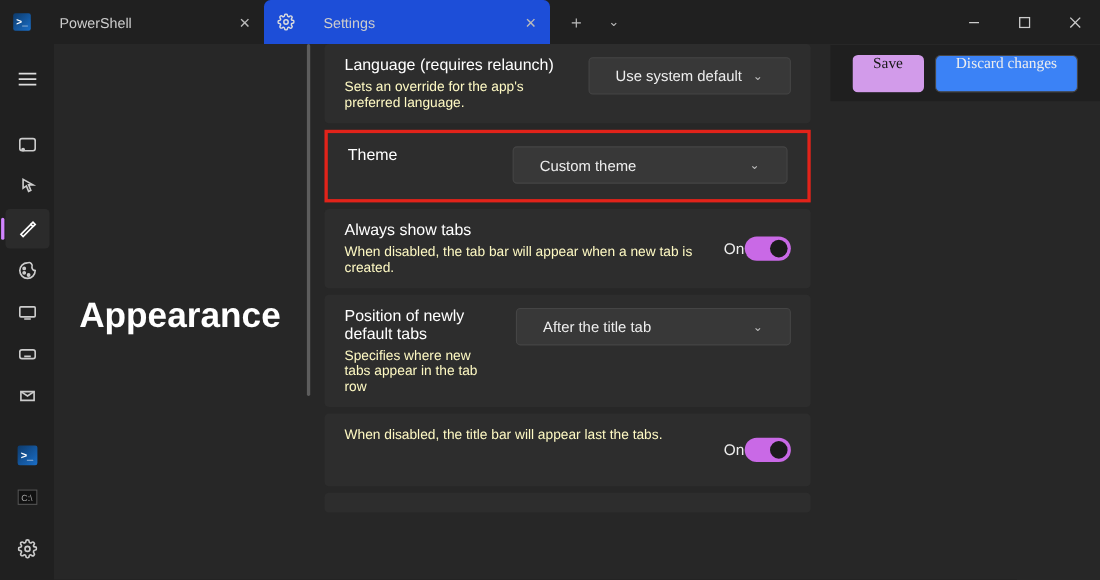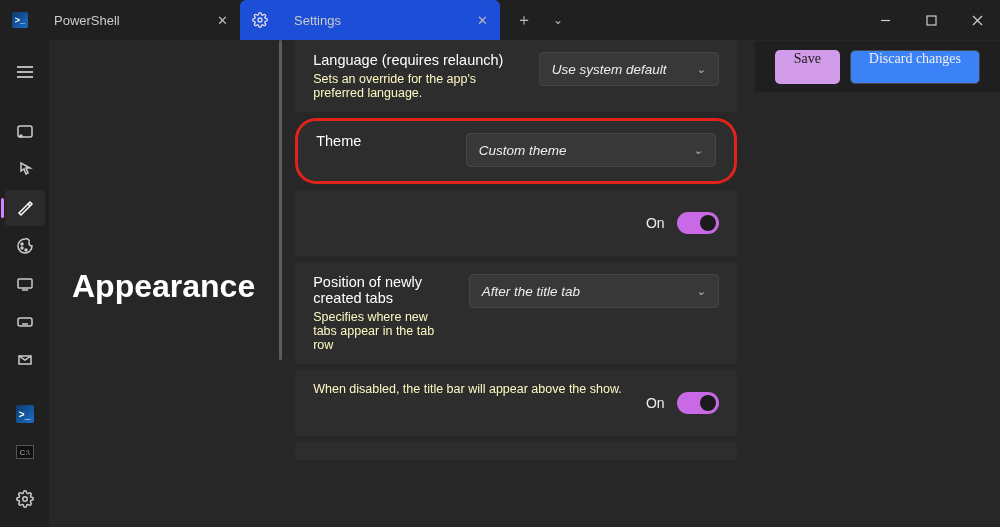--- a/index.html
+++ b/index.html
@@ -107,43 +107,42 @@
   }
   .row {
     background: #2d2d2d;
     border-radius: 4px;
     padding: 12px 18px;
     display: flex;
     min-height: 66px;
   }
   .row.highlight {
     border: 3px solid #e2231a;
-    border-radius: 21px;
+    border-radius: 0;
   }
   .row .text { flex: 1; padding-right: 20px; }
   .row .title { font-size: 14.5px; color: #fff; margin-bottom: 4px; }
   .row .desc { font-size: 12.5px; color: #fef9c3; }
   .select {
     min-width: 180px;
     height: 34px;
     background: #383838;
     border: 1px solid #454545;
     border-radius: 4px;
     display: flex;
     align-items: center;
-    padding: 0 12px;
+    padding: 0 24px;
     color: #eee;
     font-size: 13.5px;
     gap: 10px;
-    font-style: italic;
   }
   .select .sel-label { flex: 1; }
   .select-wide { min-width: 250px; }
   .chev { font-size: 11px; color: #bbb; }
-  .toggle-wrap { display: flex; align-items: center; gap: 12px; }
+  .toggle-wrap { display: flex; align-items: center; }
   .toggle-label { font-size: 14px; color: #eee; }
   .toggle {
     width: 42px; height: 22px; border-radius: 12px;
     background: #c969e6;
     position: relative;
   }
   .toggle::after {
     content: "";
     position: absolute;
     right: 3px; top: 3px;
@@ -326,41 +325,43 @@
             <div class="title">Theme</div>
           </div>
           <div class="select select-wide">
             <span class="sel-label">Custom theme</span>
             <span class="chev">⌄</span>
           </div>
         </div>
 
         <div class="row">
           <div class="text">
+            <div class="title">Always show tabs</div>
+            <div class="desc">When disabled, the tab bar will appear when a new tab is created.</div>
           </div>
           <div class="toggle-wrap">
             <span class="toggle-label">On</span>
             <div class="toggle"></div>
           </div>
         </div>
 
         <div class="row">
           <div class="text">
-            <div class="title">Position of newly created tabs</div>
+            <div class="title">Position of newly default tabs</div>
             <div class="desc">Specifies where new tabs appear in the tab row</div>
           </div>
           <div class="select select-wide">
             <span class="sel-label">After the title tab</span>
             <span class="chev">⌄</span>
           </div>
         </div>
 
         <div class="row">
           <div class="text">
-            <div class="desc">When disabled, the title bar will appear above the show.</div>
+            <div class="desc">When disabled, the title bar will appear last the tabs.</div>
           </div>
           <div class="toggle-wrap">
             <span class="toggle-label">On</span>
             <div class="toggle"></div>
           </div>
         </div>
 
         <div class="row" style="min-height:18px;padding:6px 18px;"></div>
 
       </div>

